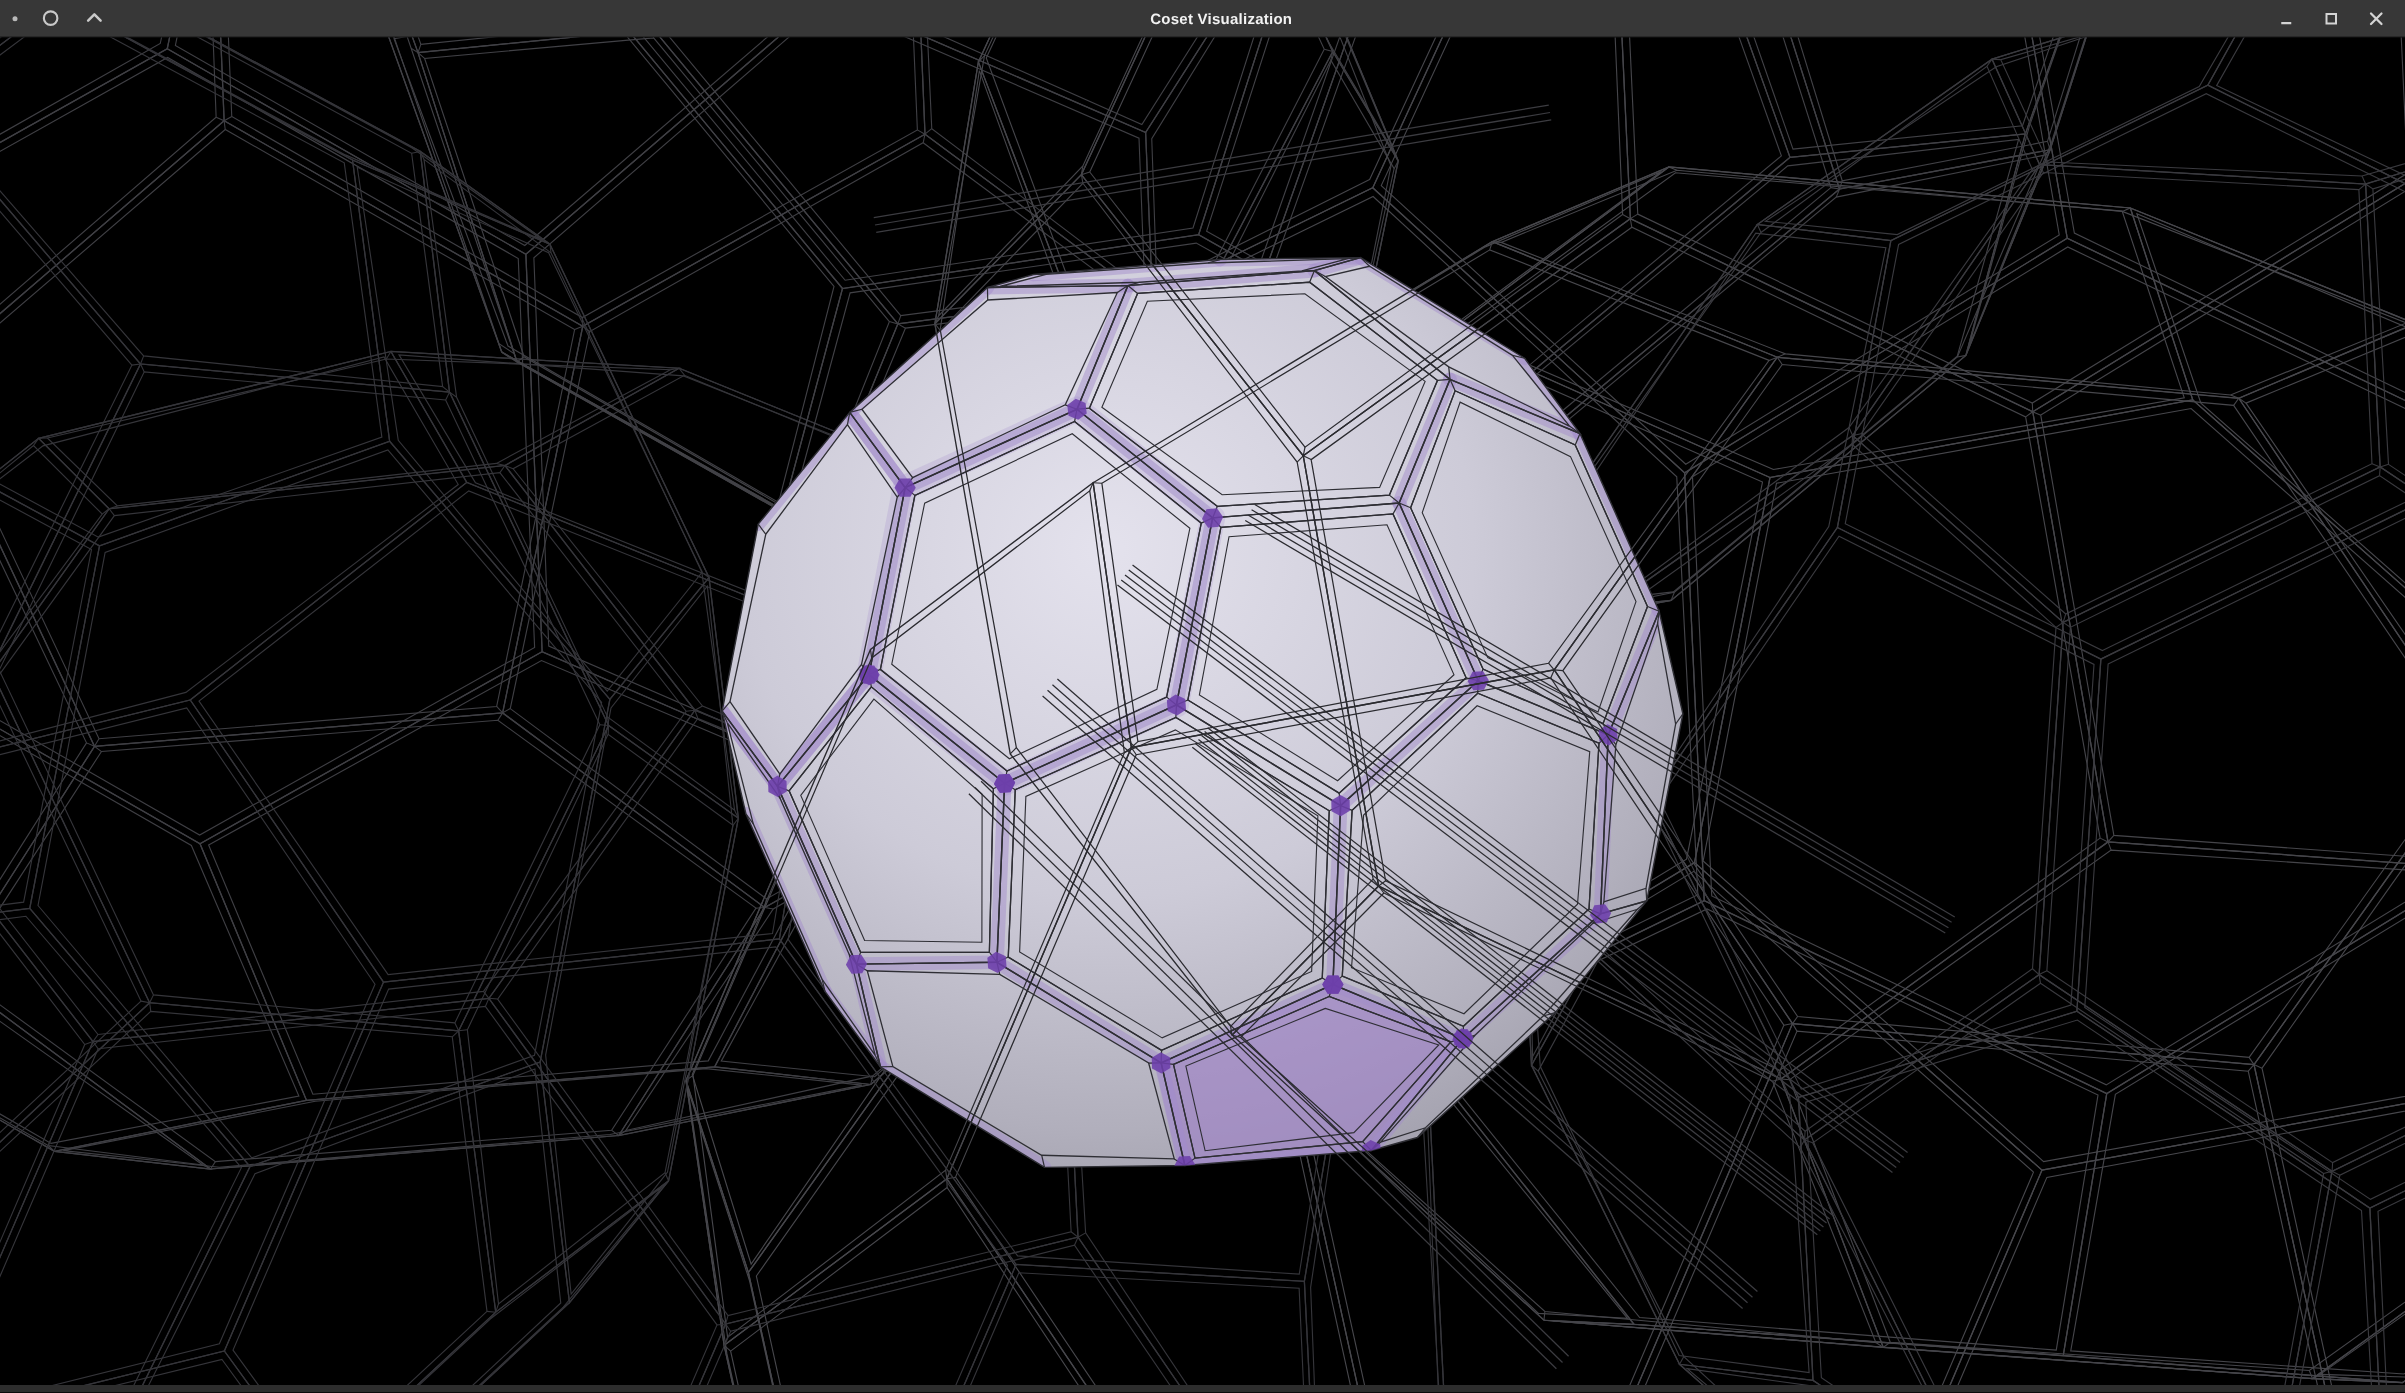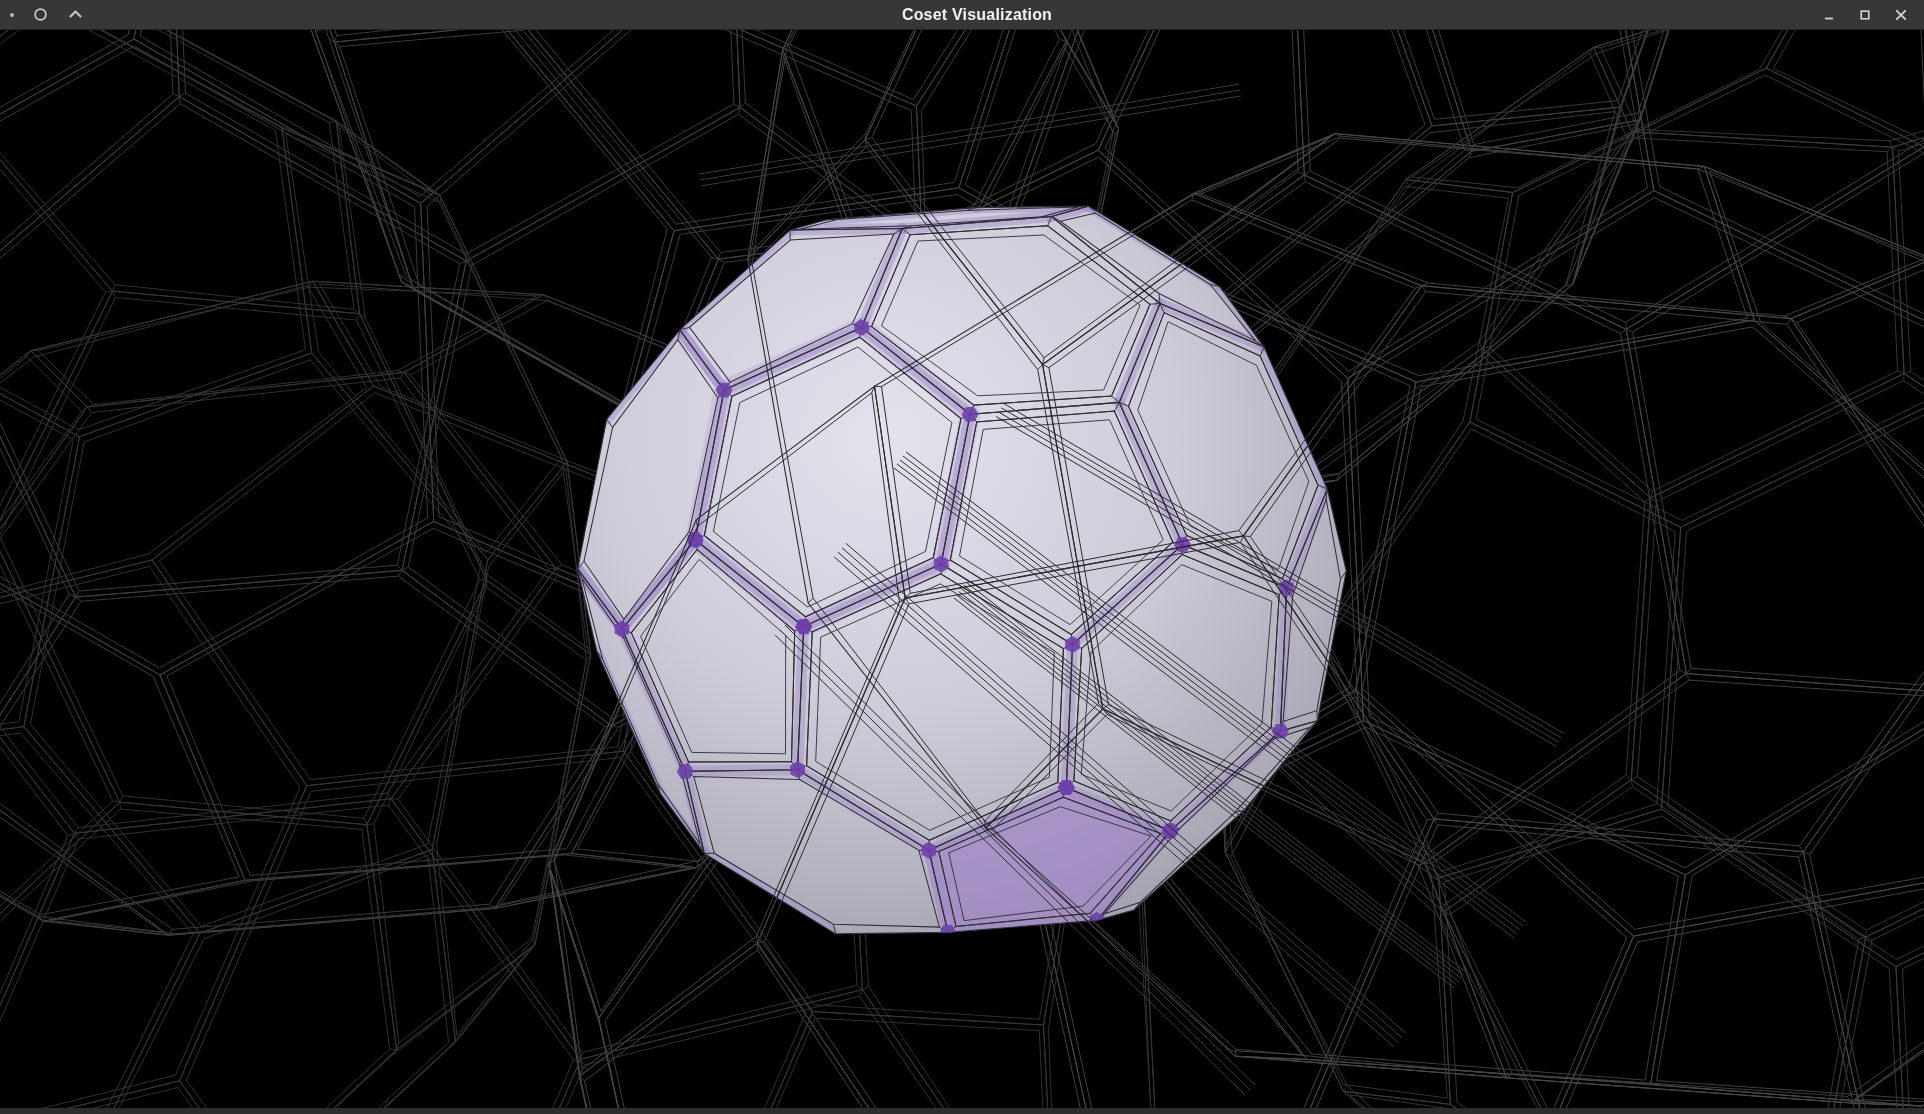--- a/index.html
+++ b/index.html
@@ -6,21 +6,21 @@
     font-family:"Liberation Sans","DejaVu Sans",sans-serif;}
   .window{width:1924px;height:1114px;position:relative;background:#000;
     display:flex;flex-direction:column;}
   .titlebar{height:30px;flex:0 0 30px;background:var(--titlebar-bg,#373737);
     position:relative;display:flex;align-items:center;
     border-bottom:1px solid #232323;box-sizing:border-box;user-select:none;}
   .tb-left{display:flex;align-items:center;gap:17px;padding-left:10px;z-index:2;}
   .tb-left .dot{width:4px;height:4px;border-radius:50%;background:#b9b9b9;display:inline-block;}
   .tb-ic{display:inline-flex;align-items:center;justify-content:center;width:18px;height:18px;}
   .tb-title{position:absolute;left:0;right:0;top:0;bottom:0;display:flex;
-    align-items:center;justify-content:center;font-size:16px;font-weight:bold;
+    align-items:center;justify-content:center;font-size:12px;font-weight:bold;
     color:var(--titlebar-text,#f2f2f2);letter-spacing:.2px;pointer-events:none;margin-left:30px;}
   .tb-right{margin-left:auto;display:flex;align-items:center;gap:10px;padding-right:10px;z-index:2;}
   .wbtn{width:26px;height:24px;background:transparent;border:none;display:inline-flex;
     align-items:center;justify-content:center;cursor:pointer;padding:0;}
   .viewport{flex:1 1 auto;position:relative;background:var(--viewport-bg,#000);}
   .viewport svg{display:block;}
   .bottom-edge{height:6px;flex:0 0 6px;background:#2d2d2d;}
 </style>
 <title>Coset Visualization</title></head>
 <body>

